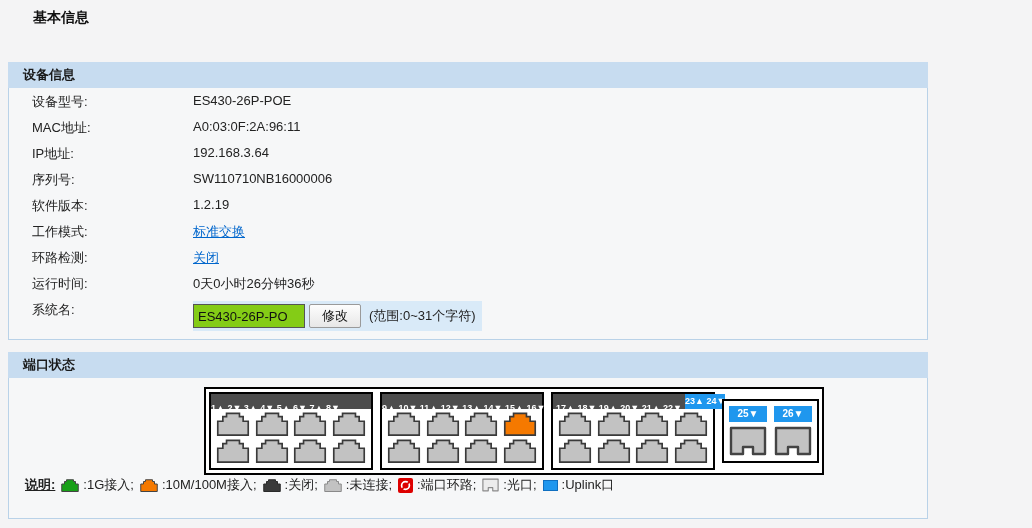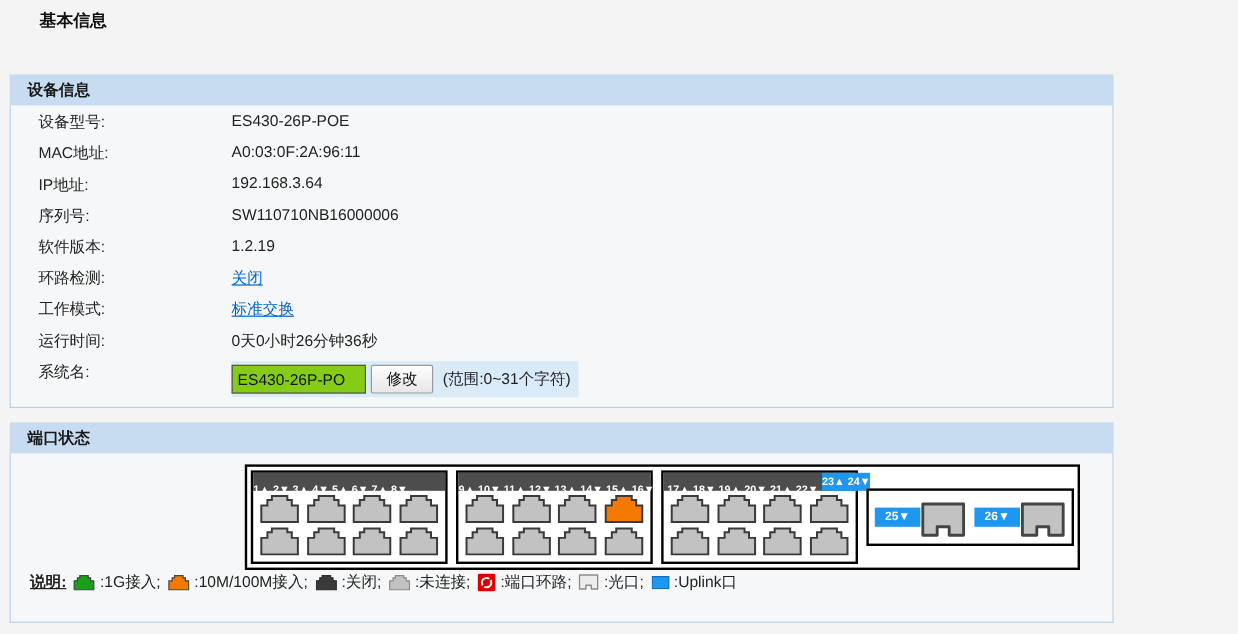--- a/index.html
+++ b/index.html
@@ -33,21 +33,21 @@
       border:2px solid #000; background:#fff; padding:3px; }
   .pgroup { width:164px; height:78px; border:2px solid #000; background:#fff; }
   .ghead { height:15px; background:#4d4d4d; color:#fff; font-size:9px; font-weight:bold; display:flex; align-items:center; white-space:pre; }
   .ghead .hstd { flex:1; text-align:left;margin-top:13px; }
   .ghead.has-uplink .hstd { flex:none; padding-left:3px; }
   .ghead .hup { flex:1; margin-left:3px; background:#1f97ee; text-align:center; height:100%; line-height:15px; }
   .prow { display:flex; justify-content:space-evenly; margin-top:3px; }
   .rj45 { display:block; }
 
   .sfp-box { border:2px solid #000; background:#fff; padding:5px; display:flex; gap:7px; }
-  .sfp-col { display:flex; flex-direction:row; align-items:center; }
+  .sfp-col { display:flex; flex-direction:column; align-items:flex-end; }
   .sfp-head { width:38px; height:16px; background:#1f97ee; color:#fff; font-size:10px; font-weight:bold; text-align:center; line-height:16px; }
   .sfp-col svg { margin-top:4px; display:block; }
 
   .legend { position:absolute; left:16px; top:98px; display:flex; align-items:center; flex-wrap:nowrap; font-size:13px; color:#222; }
   .legend-title { font-weight:bold; margin-right:6px;text-decoration:underline; }
   .li { display:flex; align-items:center; margin-right:6px; }
   .li svg { margin-right:4px; display:block; }
 </style>
 </head>
 <body>
@@ -74,26 +74,26 @@
       </div>
       <div class="info-row">
         <div class="info-label">序列号:</div>
         <div class="info-value">SW110710NB16000006</div>
       </div>
       <div class="info-row">
         <div class="info-label">软件版本:</div>
         <div class="info-value">1.2.19</div>
       </div>
       <div class="info-row">
+        <div class="info-label">工作模式:</div>
+        <div class="info-value"><a>标准交换</a></div>
+      </div>
+      <div class="info-row">
         <div class="info-label">环路检测:</div>
         <div class="info-value"><a>关闭</a></div>
-      </div>
-      <div class="info-row">
-        <div class="info-label">工作模式:</div>
-        <div class="info-value"><a>标准交换</a></div>
       </div>
       <div class="info-row">
         <div class="info-label">运行时间:</div>
         <div class="info-value">0天0小时26分钟36秒</div>
       </div>
 
       <div class="info-row sysname-row">
         <div class="info-label">系统名:</div>
         <div class="sysname-wrap">
           <input type="text" value="ES430-26P-PO" style="">

